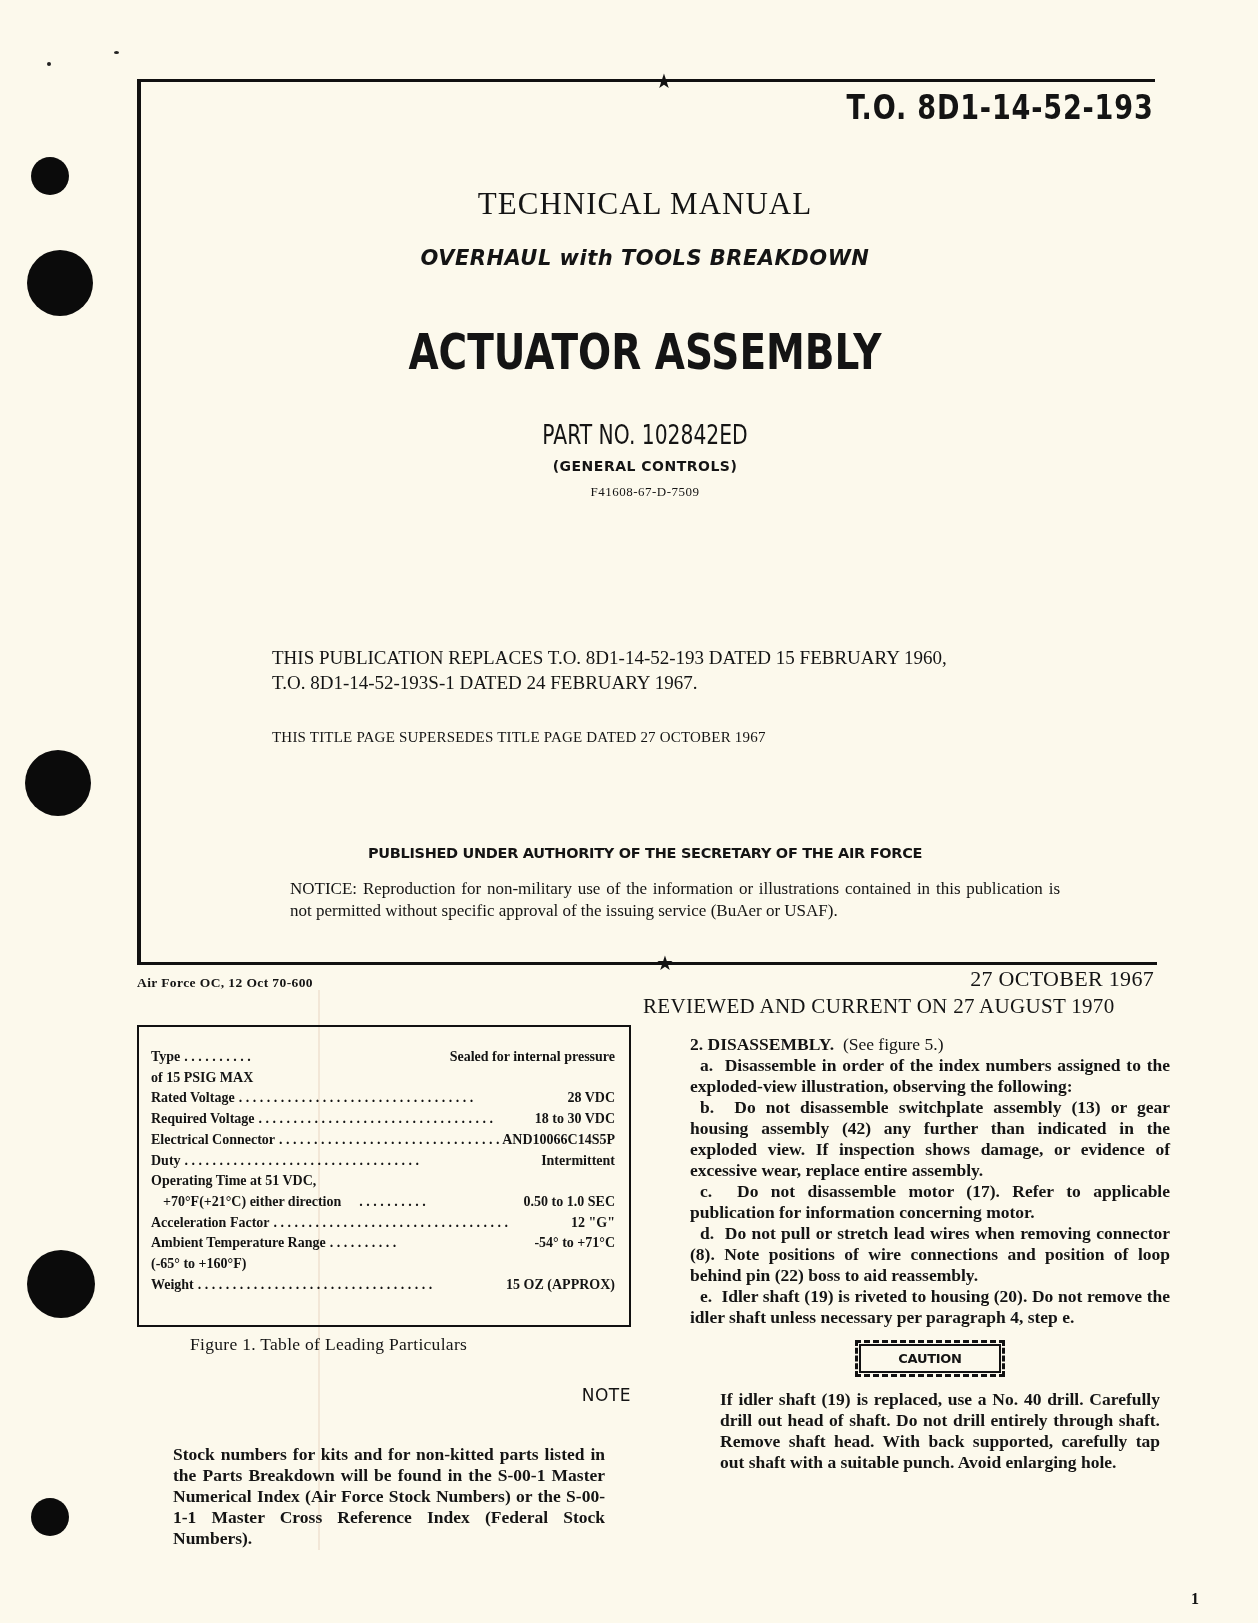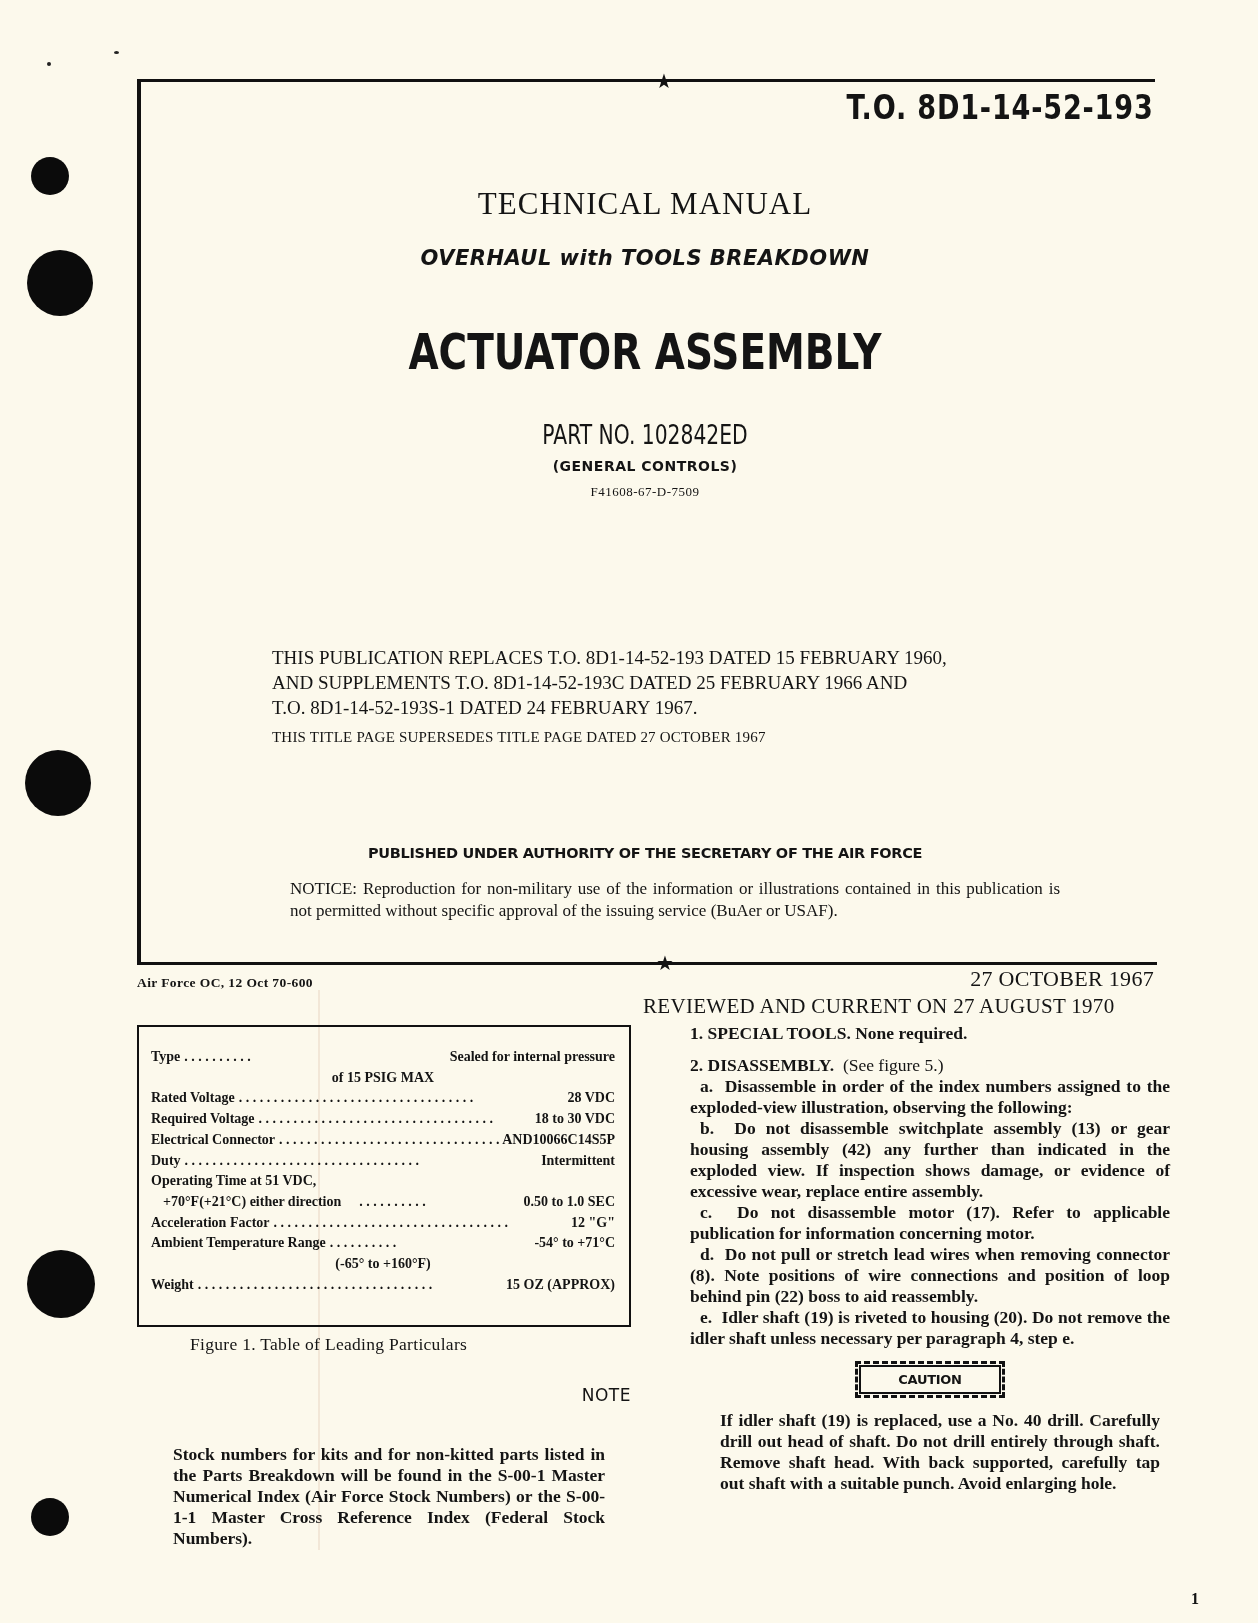--- a/index.html
+++ b/index.html
@@ -45,21 +45,21 @@
   
   .lp-box {
     position: absolute; left: 137px; top: 1025px; width: 494px; height: 302px;
     border: 2.5px solid #111; box-sizing: border-box;
     font-size: 14px; line-height: 20.7px; padding: 20px 14px 0 12px;
   }
   .lp-row { display: flex; justify-content: space-between; white-space: nowrap; overflow: hidden; }
   .lp-row .lbl { flex: 0 0 auto; font-weight: bold; }
   .lp-row .dots { flex: 1 1 auto; overflow: hidden; white-space: nowrap; font-weight: bold; letter-spacing: 3.5px; padding-left: 4px; }
   .lp-row .val { flex: 0 0 auto; font-weight: bold; text-align: right; }
-  .lp-cont { text-align: center; font-weight: bold; }
+  .lp-cont { text-align: left; font-weight: bold; }
   .lp-indent { padding-left: 12px; gap: 14px; }
 
   .fig-caption { position: absolute; left: 190px; top: 1334px; font-size: 17.5px; letter-spacing: 0.3px; }
   .note-head { position: absolute; left: 137px; width: 494px; top: 1385px; text-align: right; font-family: "DejaVu Sans", sans-serif; font-weight: normal; font-size: 17px; letter-spacing: 0.5px; }
   .note-body { position: absolute; left: 173px; top: 1444px; width: 432px; font-size: 17.5px; line-height: 21px; text-align: justify; font-weight: bold; }
 
   
   .right-col { position: absolute; left: 690px; top: 1023px; width: 480px; font-size: 17.5px; line-height: 21px; font-weight: bold; }
   .para { margin: 0; }
   .sp { height: 11px; }
@@ -97,21 +97,20 @@
 
 <div class="center tm-title">TECHNICAL MANUAL</div>
 <div class="center subtitle">OVERHAUL with TOOLS BREAKDOWN</div>
 <div class="center main-title">ACTUATOR ASSEMBLY</div>
 <div class="center part-no">PART NO. 102842ED</div>
 <div class="center maker">(GENERAL CONTROLS)</div>
 <div class="center contract">F41608-67-D-7509</div>
 
 <div class="replaces">
   <div>THIS PUBLICATION REPLACES T.O. 8D1-14-52-193 DATED 15 FEBRUARY 1960,</div>
-  <div>AND SUPPLEMENTS T.O. 8D1-14-52-193C DATED 25 FEBRUARY 1966 AND</div>
   <div>T.O. 8D1-14-52-193S-1 DATED 24 FEBRUARY 1967.</div>
 </div>
 <div class="supersedes">THIS TITLE PAGE SUPERSEDES TITLE PAGE DATED 27 OCTOBER 1967</div>
 
 <div class="center authority">PUBLISHED UNDER AUTHORITY OF THE SECRETARY OF THE AIR FORCE</div>
 <div class="notice">NOTICE: Reproduction for non-military use of the information or illustrations contained in this publication is not permitted without specific approval of the issuing service (BuAer or USAF).</div>
 
 <div class="oc-line">Air Force OC, 12 Oct 70-600</div>
 <div class="date-line">27 OCTOBER 1967</div>
 <div class="reviewed-line">REVIEWED AND CURRENT ON 27 AUGUST 1970</div>
@@ -167,21 +166,20 @@
       <span class="dots">..................................</span>
       <span class="val">15 OZ (APPROX)</span>
   </div>
 </div>
 <div class="fig-caption">Figure 1.   Table of Leading Particulars</div>
 
 <div class="note-head">NOTE</div>
 <div class="note-body">Stock numbers for kits and for non-kitted parts listed in the Parts Breakdown will be found in the S-00-1 Master Numerical Index (Air Force Stock Numbers) or the S-00-1-1 Master Cross Reference Index (Federal Stock Numbers).</div>
 
 <div class="right-col">
-  <p class="para">1.  SPECIAL TOOLS.  None required.</p>
   <div class="sp"></div>
   <p class="para">
     <span>2.  DISASSEMBLY.</span>&nbsp;&nbsp;<span style="font-weight:normal">(See figure 5.)</span>
   </p>
   <p class="para sub"><span class="lead">a.</span>&nbsp;&nbsp;<span>Disassemble in order of the index numbers assigned to the exploded-view illustration, observing the following:</span></p>
   <p class="para sub"><span class="lead">b.</span>&nbsp;&nbsp;<span>Do not disassemble switchplate assembly (13) or gear housing assembly (42) any further than indicated in the exploded view.  If inspection shows damage, or evidence of excessive wear, replace entire assembly.</span></p>
   <p class="para sub"><span class="lead">c.</span>&nbsp;&nbsp;<span>Do not disassemble motor (17).  Refer to applicable publication for information concerning motor.</span></p>
   <p class="para sub"><span class="lead">d.</span>&nbsp;&nbsp;<span>Do not pull or stretch lead wires when removing connector (8).  Note positions of wire connections and position of loop behind pin (22) boss to aid reassembly.</span></p>
   <p class="para sub"><span class="lead">e.</span>&nbsp;&nbsp;<span>Idler shaft (19) is riveted to housing (20).  Do not remove the idler shaft unless necessary per paragraph 4, step e.</span></p>
   <div class="caution-wrap">

